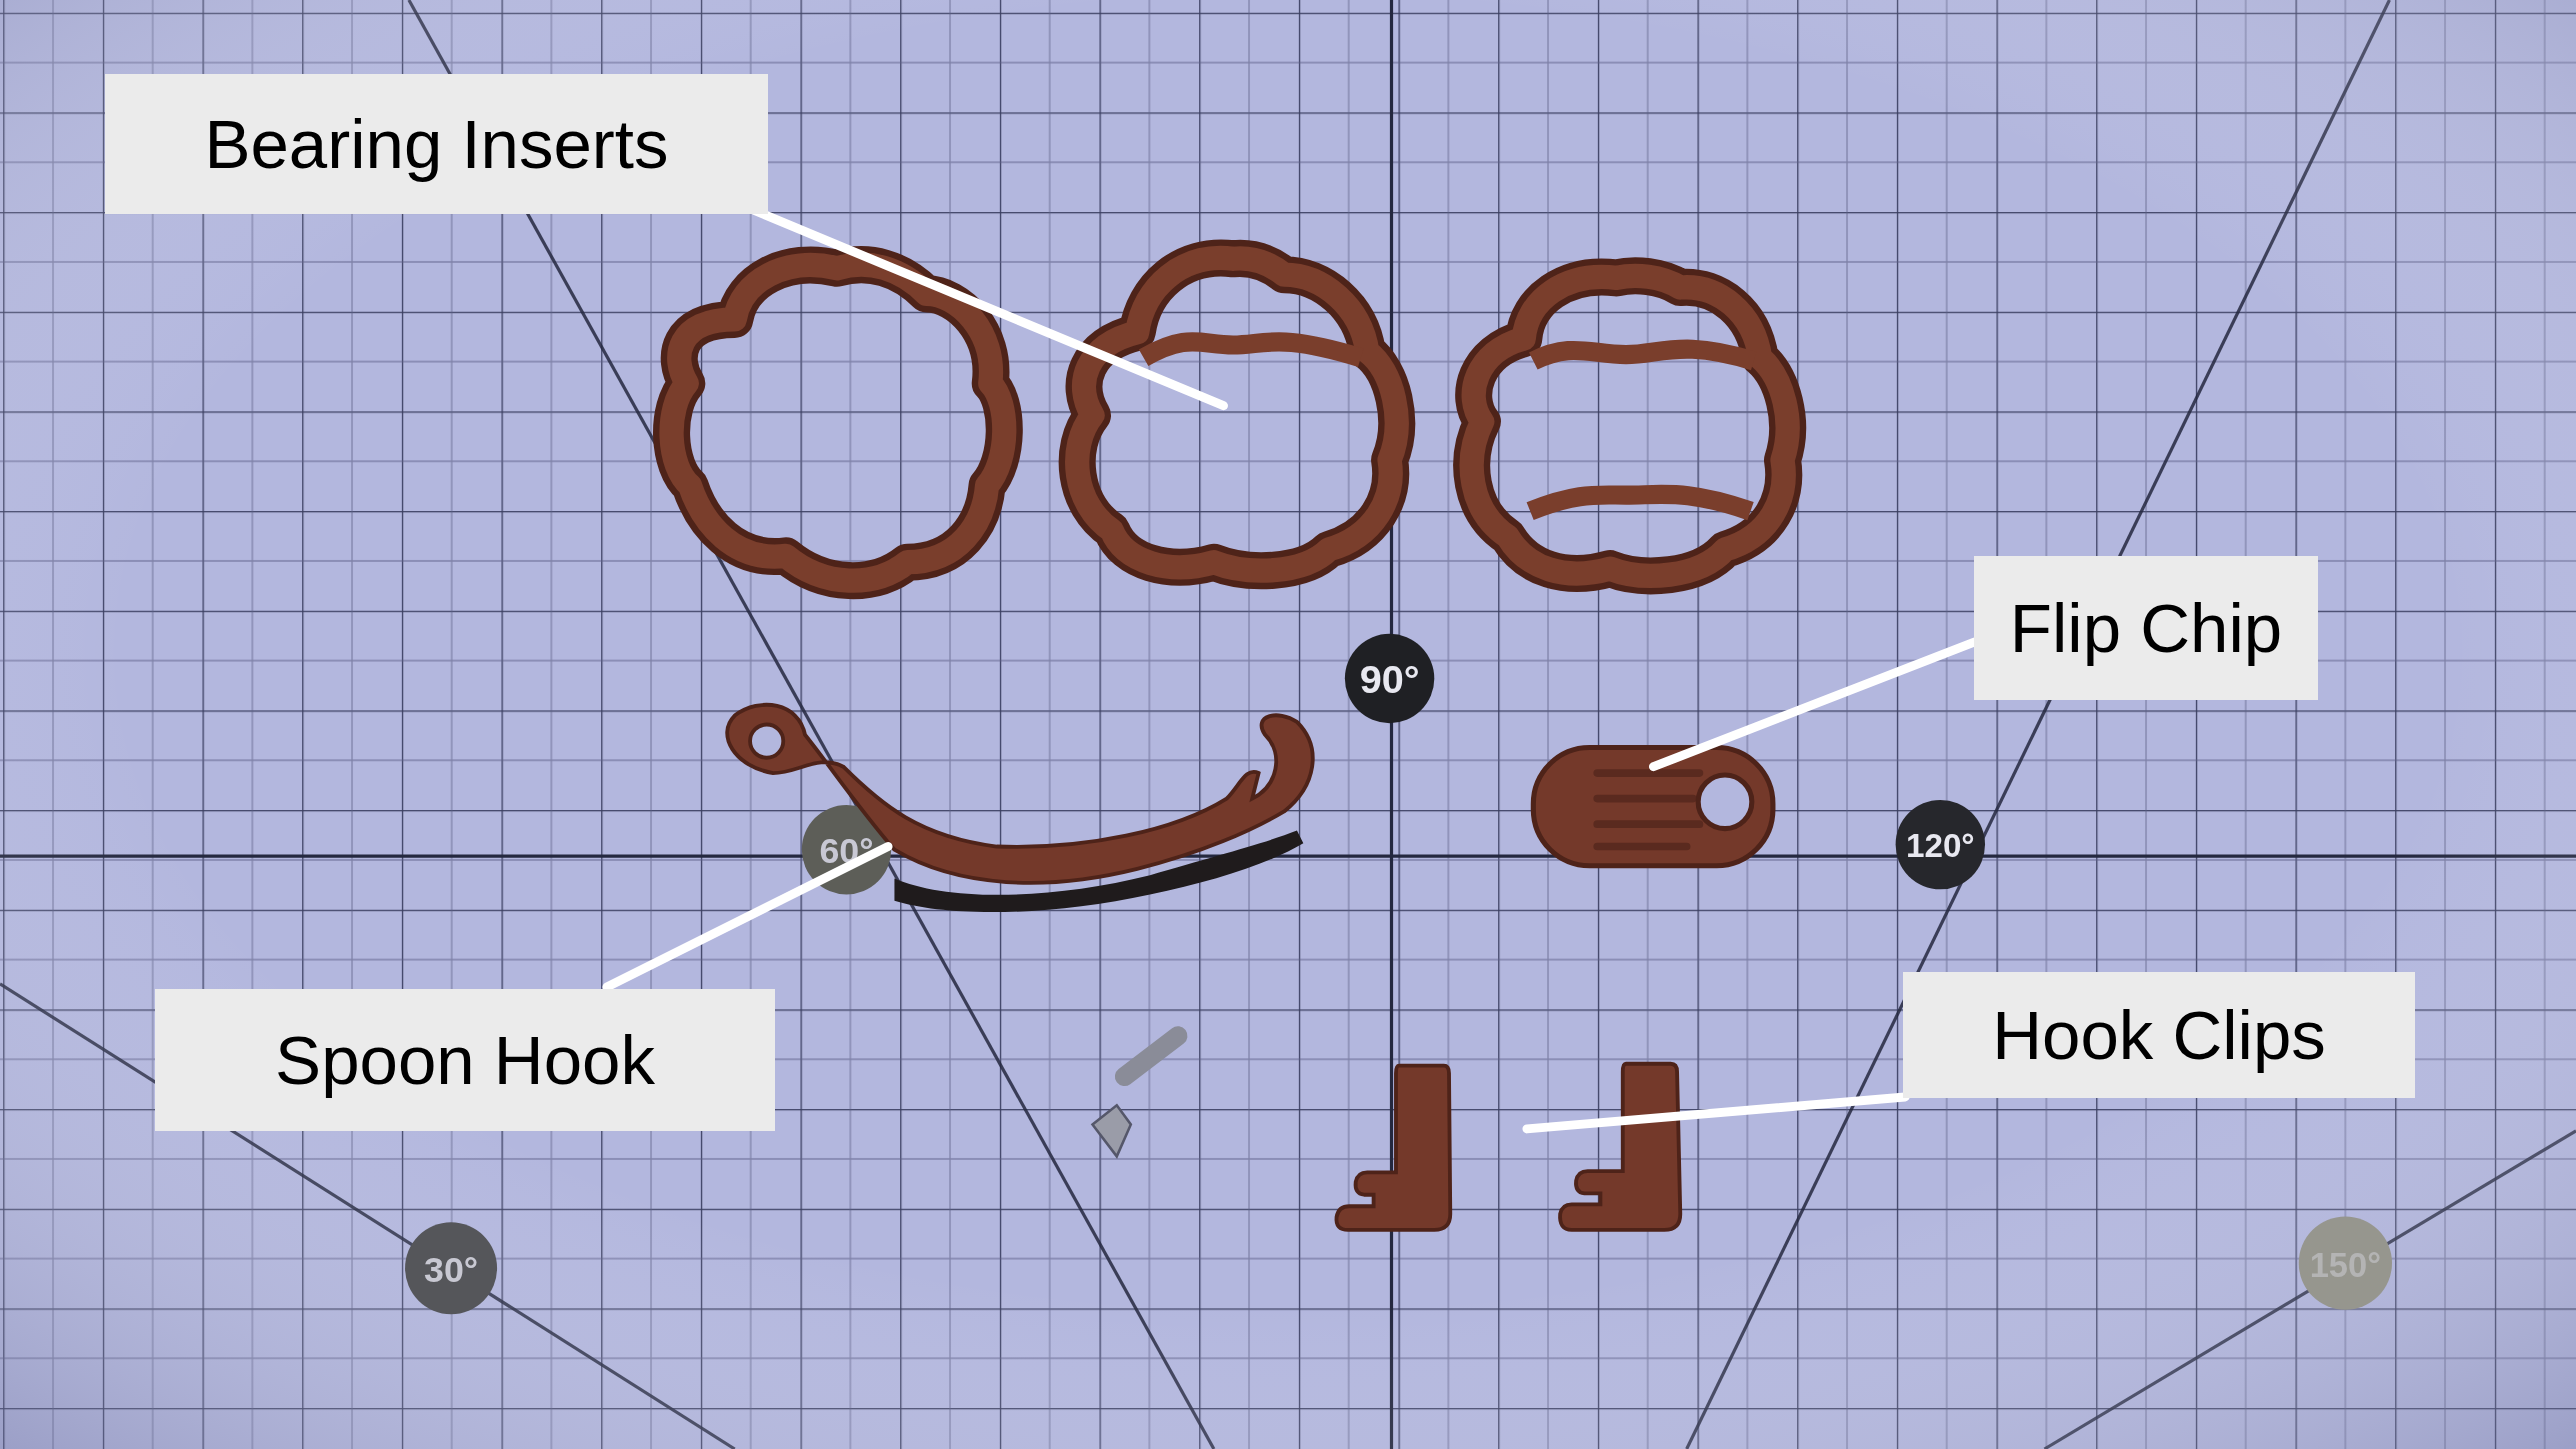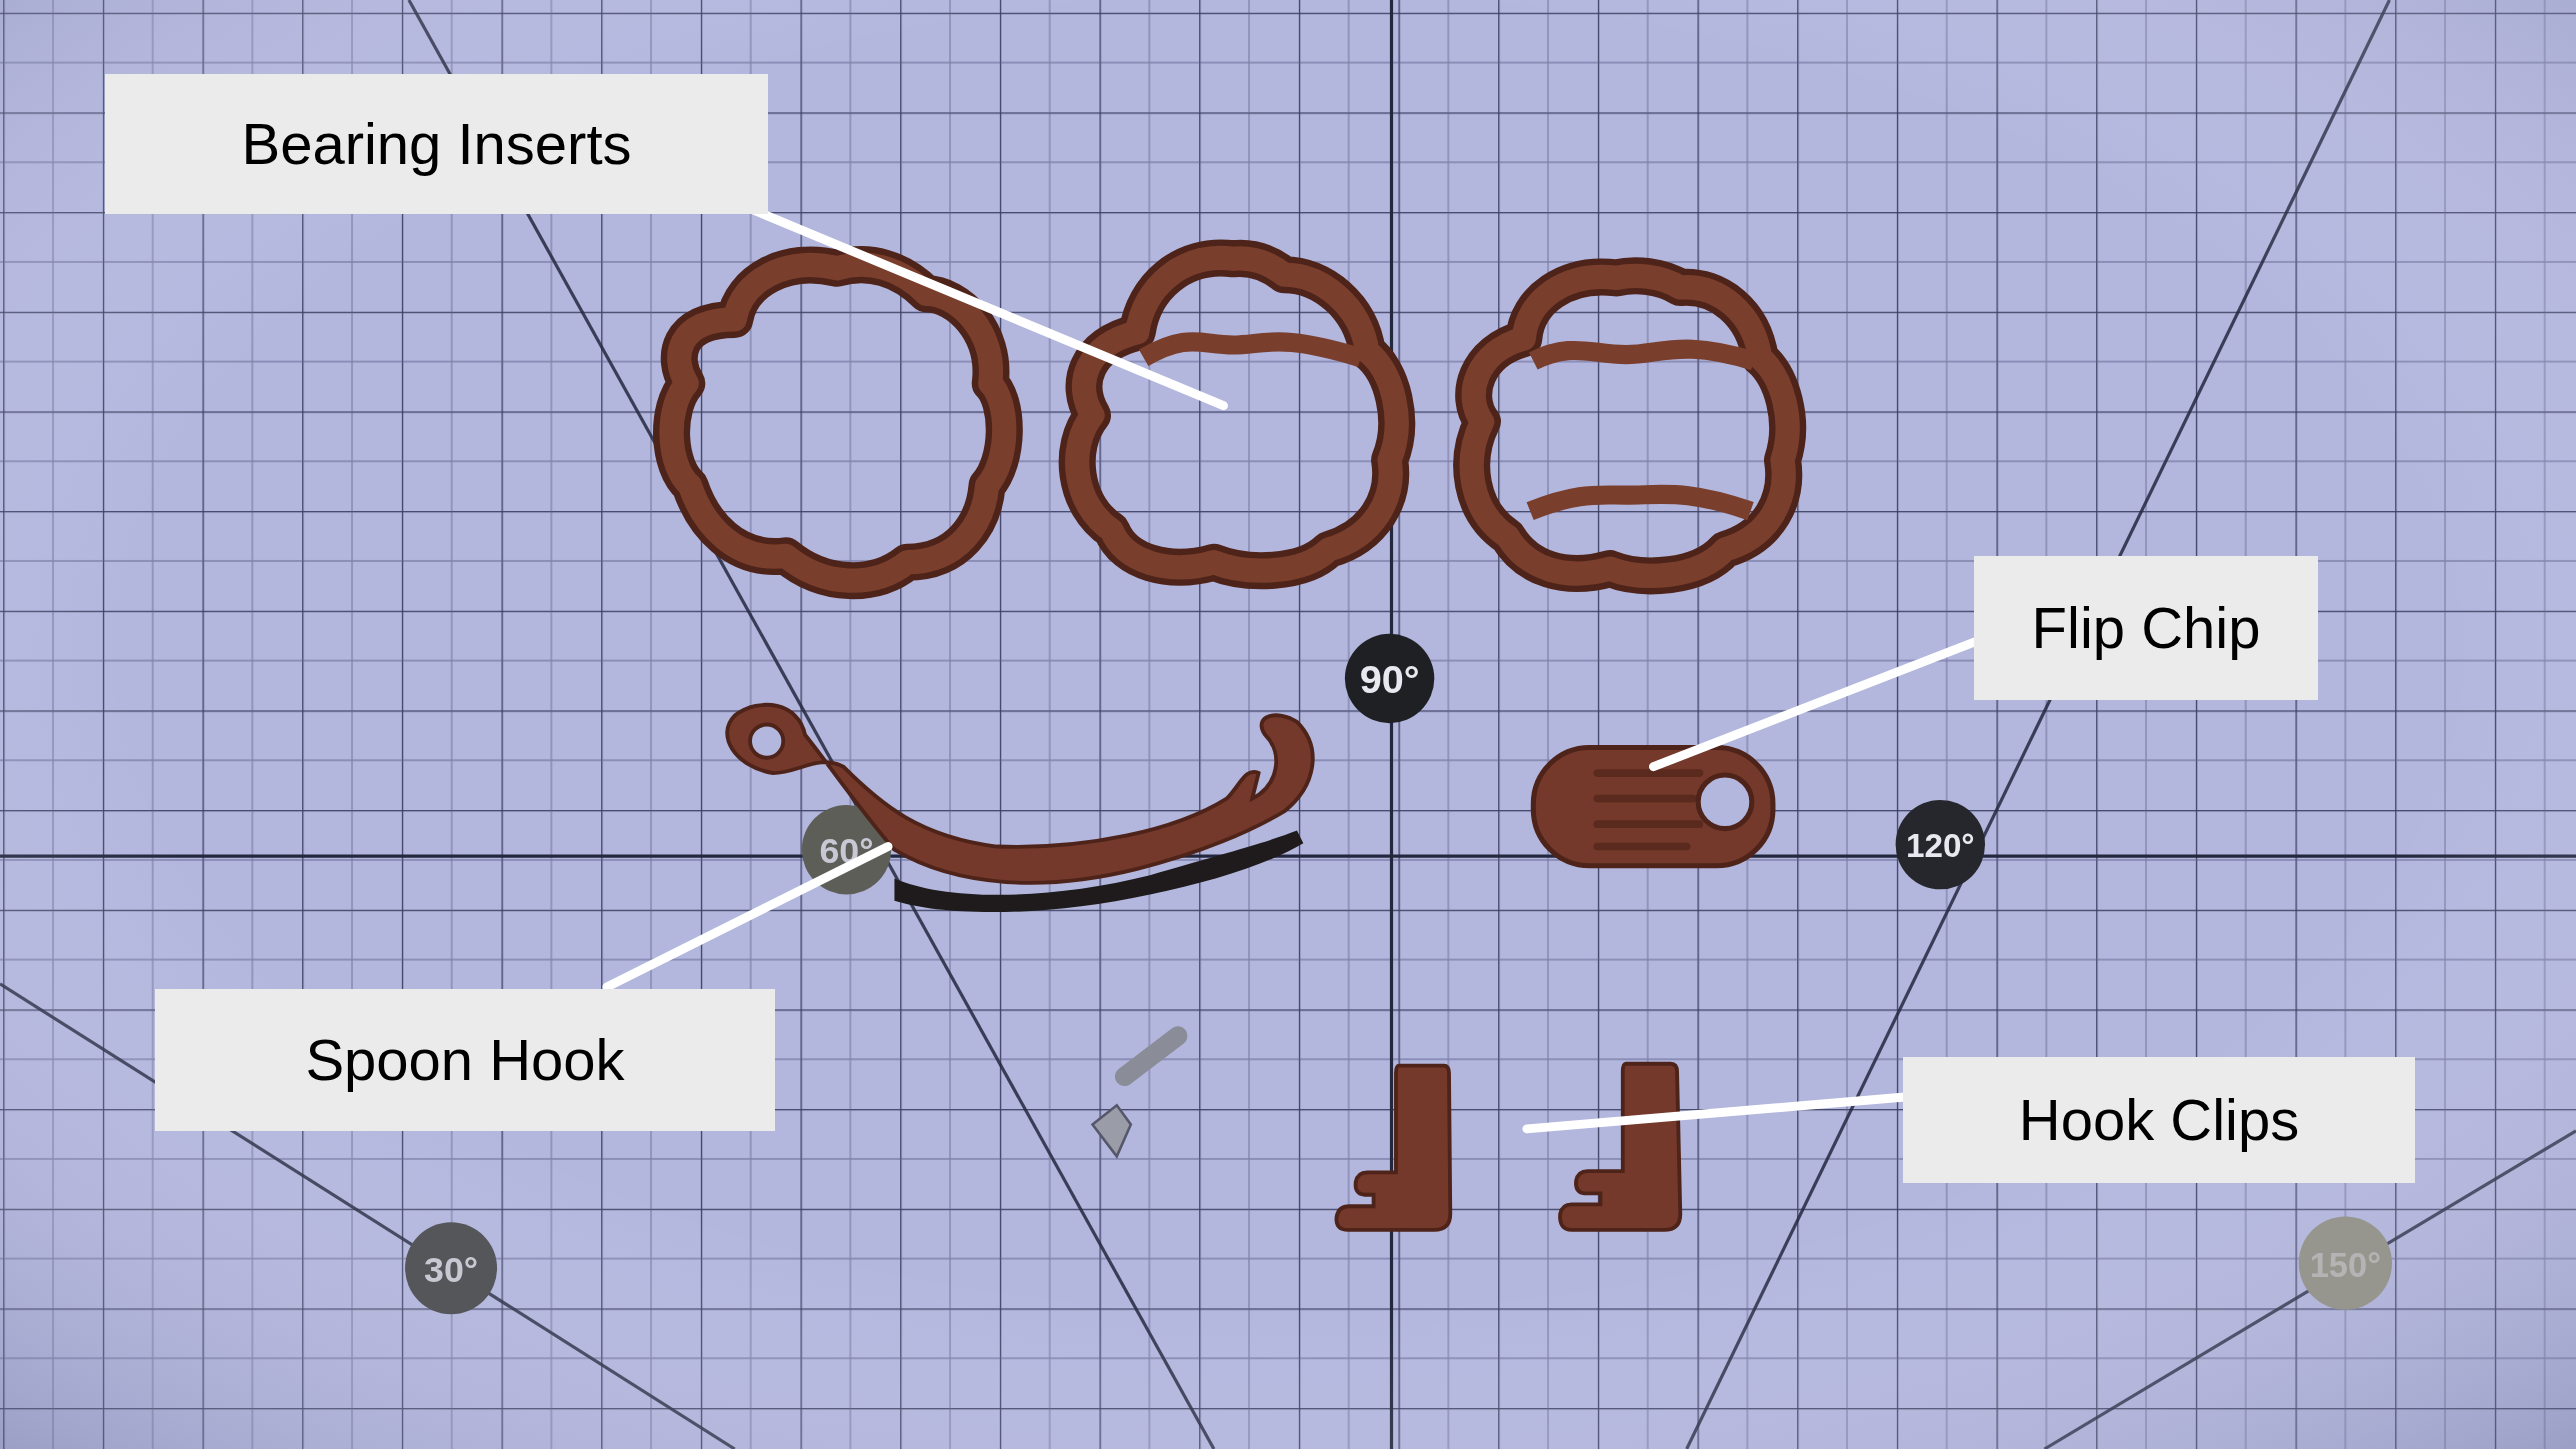--- a/index.html
+++ b/index.html
@@ -2,21 +2,21 @@
 <html style="font-size:10.2px"><head>
 <meta charset="utf-8">
 <style>
   html, body { margin: 0; padding: 0; background: #aeb2da; }
   #stage { position: relative; width: 2576px; height: 1449px; overflow: hidden; }
   svg.scene { position: absolute; left: 0; top: 0; }
   .label-box {
     position: absolute; background: #ebebeb;
     display: flex; align-items: center; justify-content: center;
     font-family: "Liberation Sans", sans-serif; color: #000;
-    font-size: 58px; line-height: 1; white-space: nowrap;
+    font-size: 69px; line-height: 1; white-space: nowrap;
   }
   .marker-text { font-family: "Liberation Sans", sans-serif; font-weight: bold; }
 </style>
 </head>
 <body>
 
 <div id="stage">
   <svg class="scene" width="2576" height="1449" viewBox="0 0 4032 2268">
     <defs>
       <pattern id="grid" width="156" height="156" patternUnits="userSpaceOnUse" x="5" y="20">
@@ -118,17 +118,17 @@
 
   <div class="label-box" style="left:105px; top:74px; width:663px; height:140px;">
     <span>Bearing Inserts</span>
   </div>
   <div class="label-box" style="left:1974px; top:556px; width:344px; height:144px;">
     <span>Flip Chip</span>
   </div>
   <div class="label-box" style="left:155px; top:989px; width:620px; height:142px;">
     <span>Spoon Hook</span>
   </div>
-  <div class="label-box" style="left:1903px; top:1057px; width:512px; height:126px;">
+  <div class="label-box" style="left:1903px; top:972px; width:512px; height:126px;">
     <span>Hook Clips</span>
   </div>
 </div>
 
 
 </body></html>

